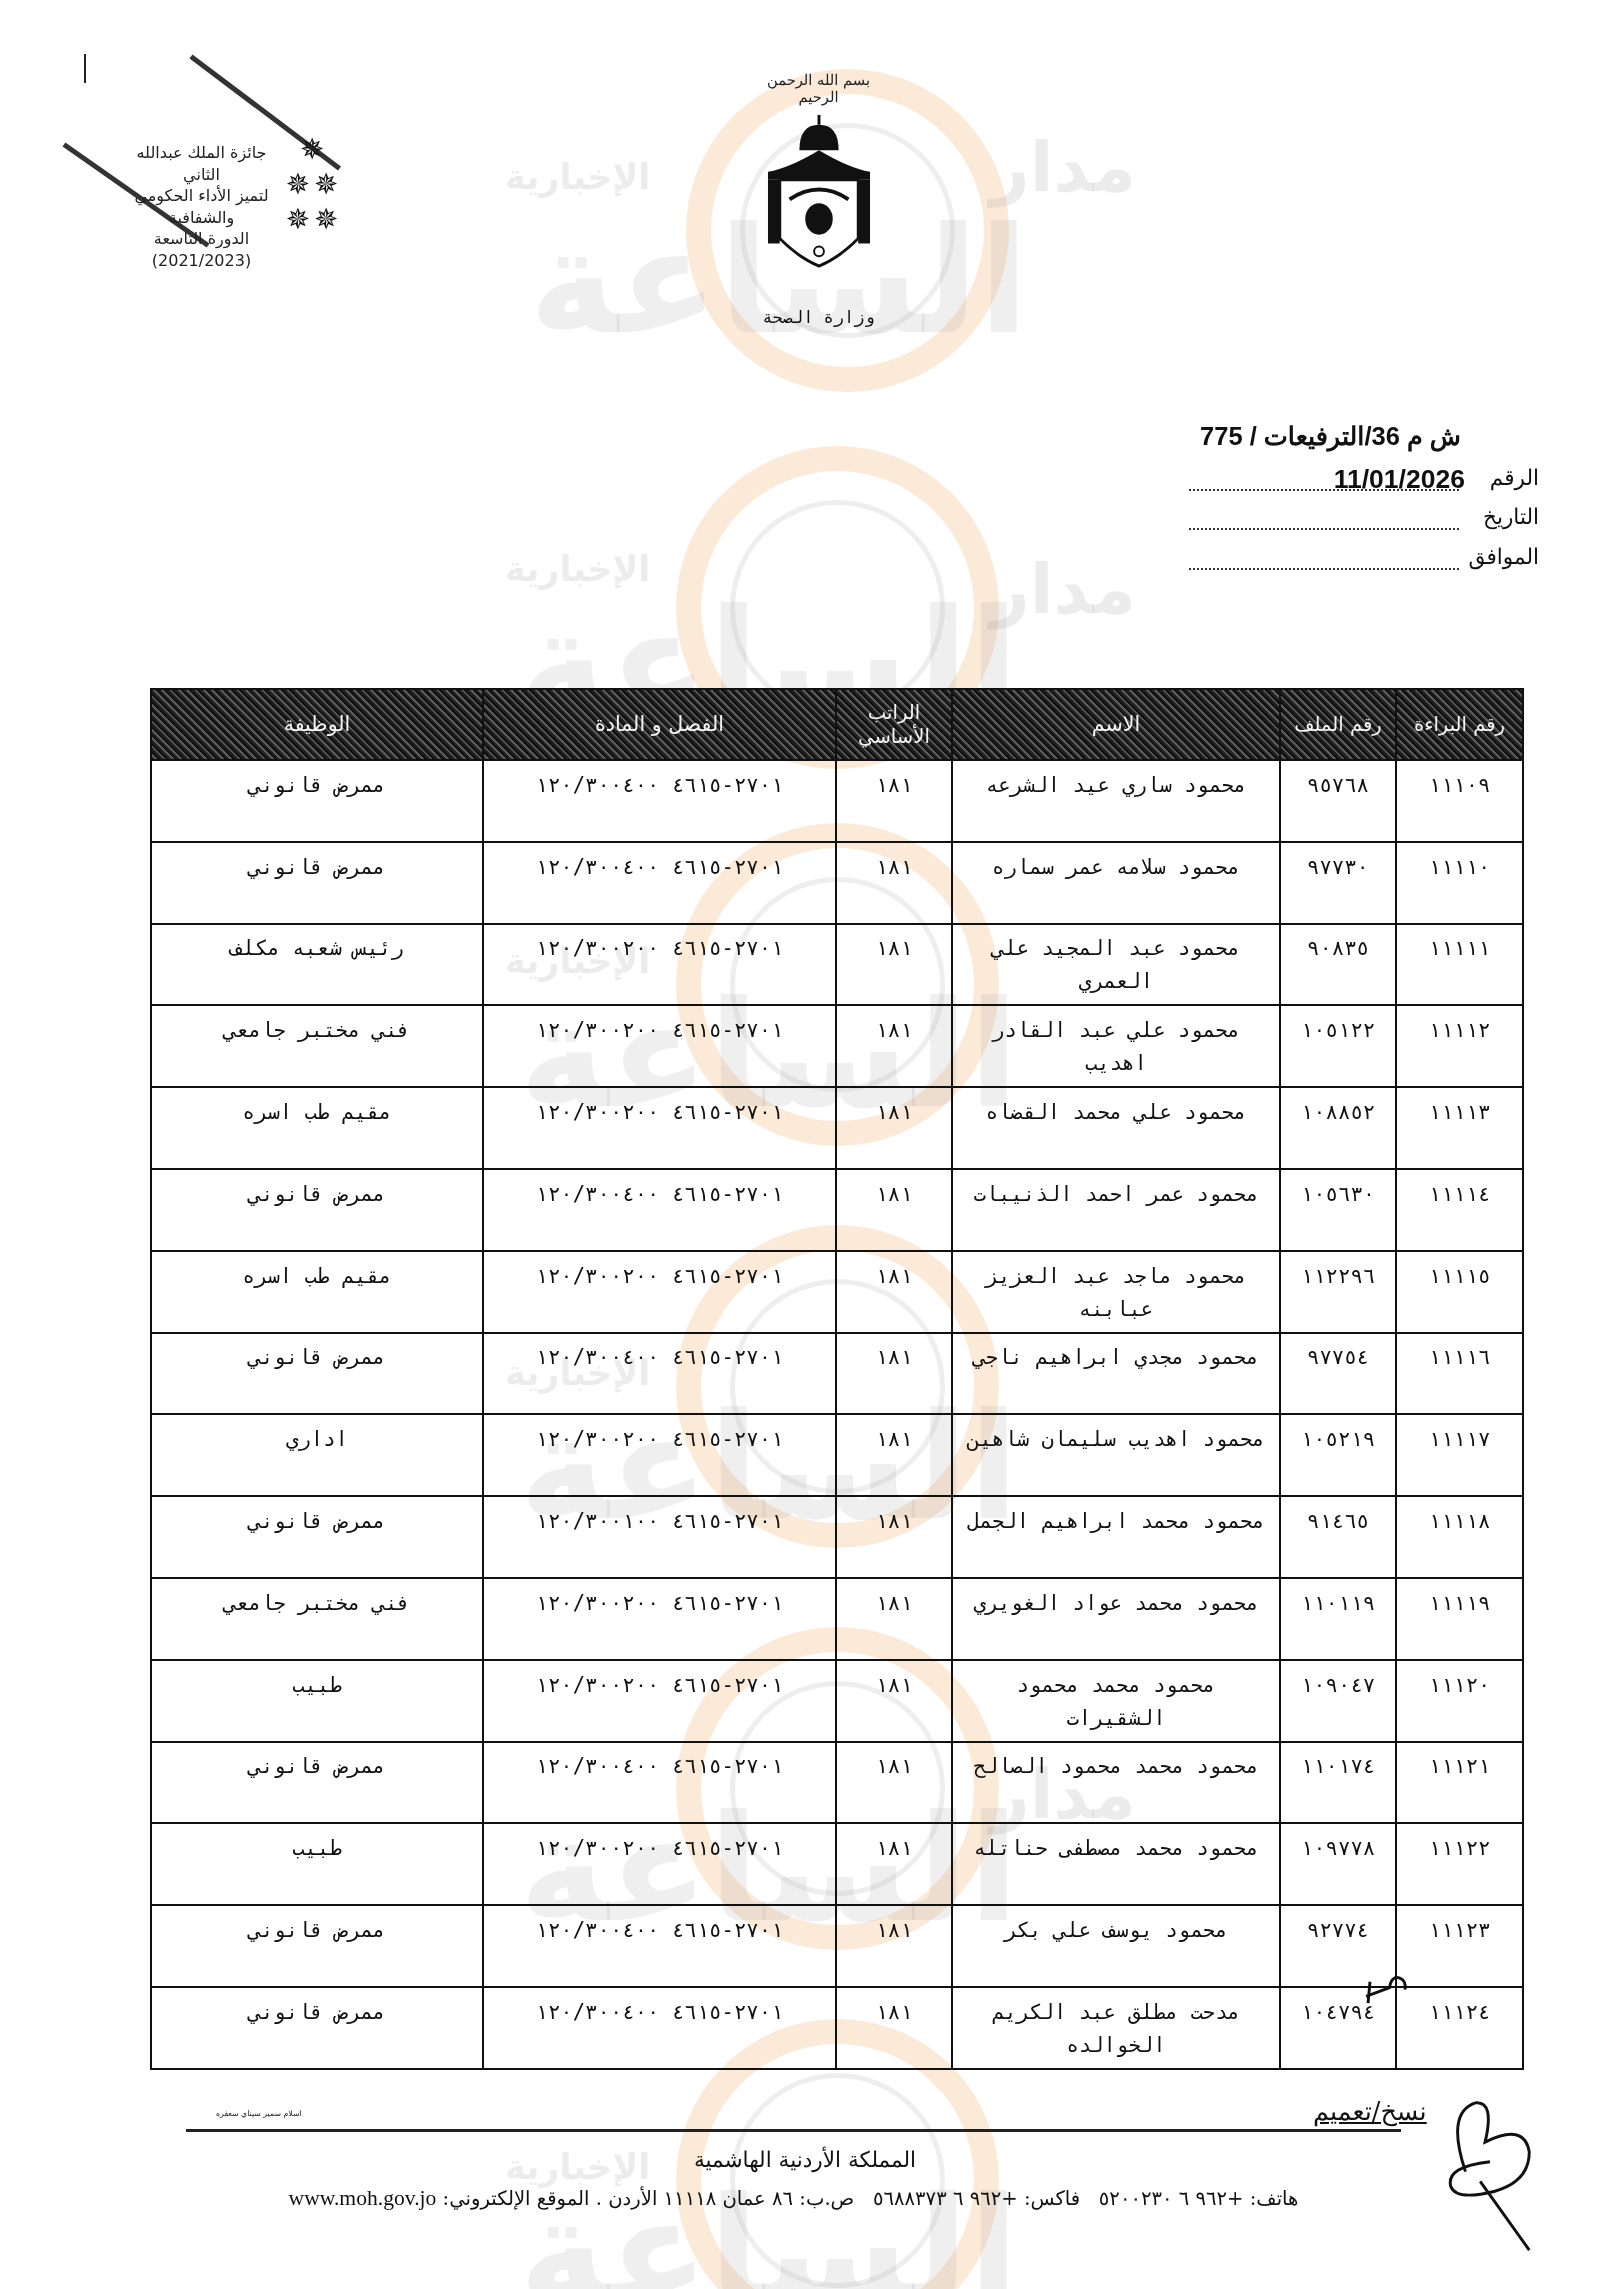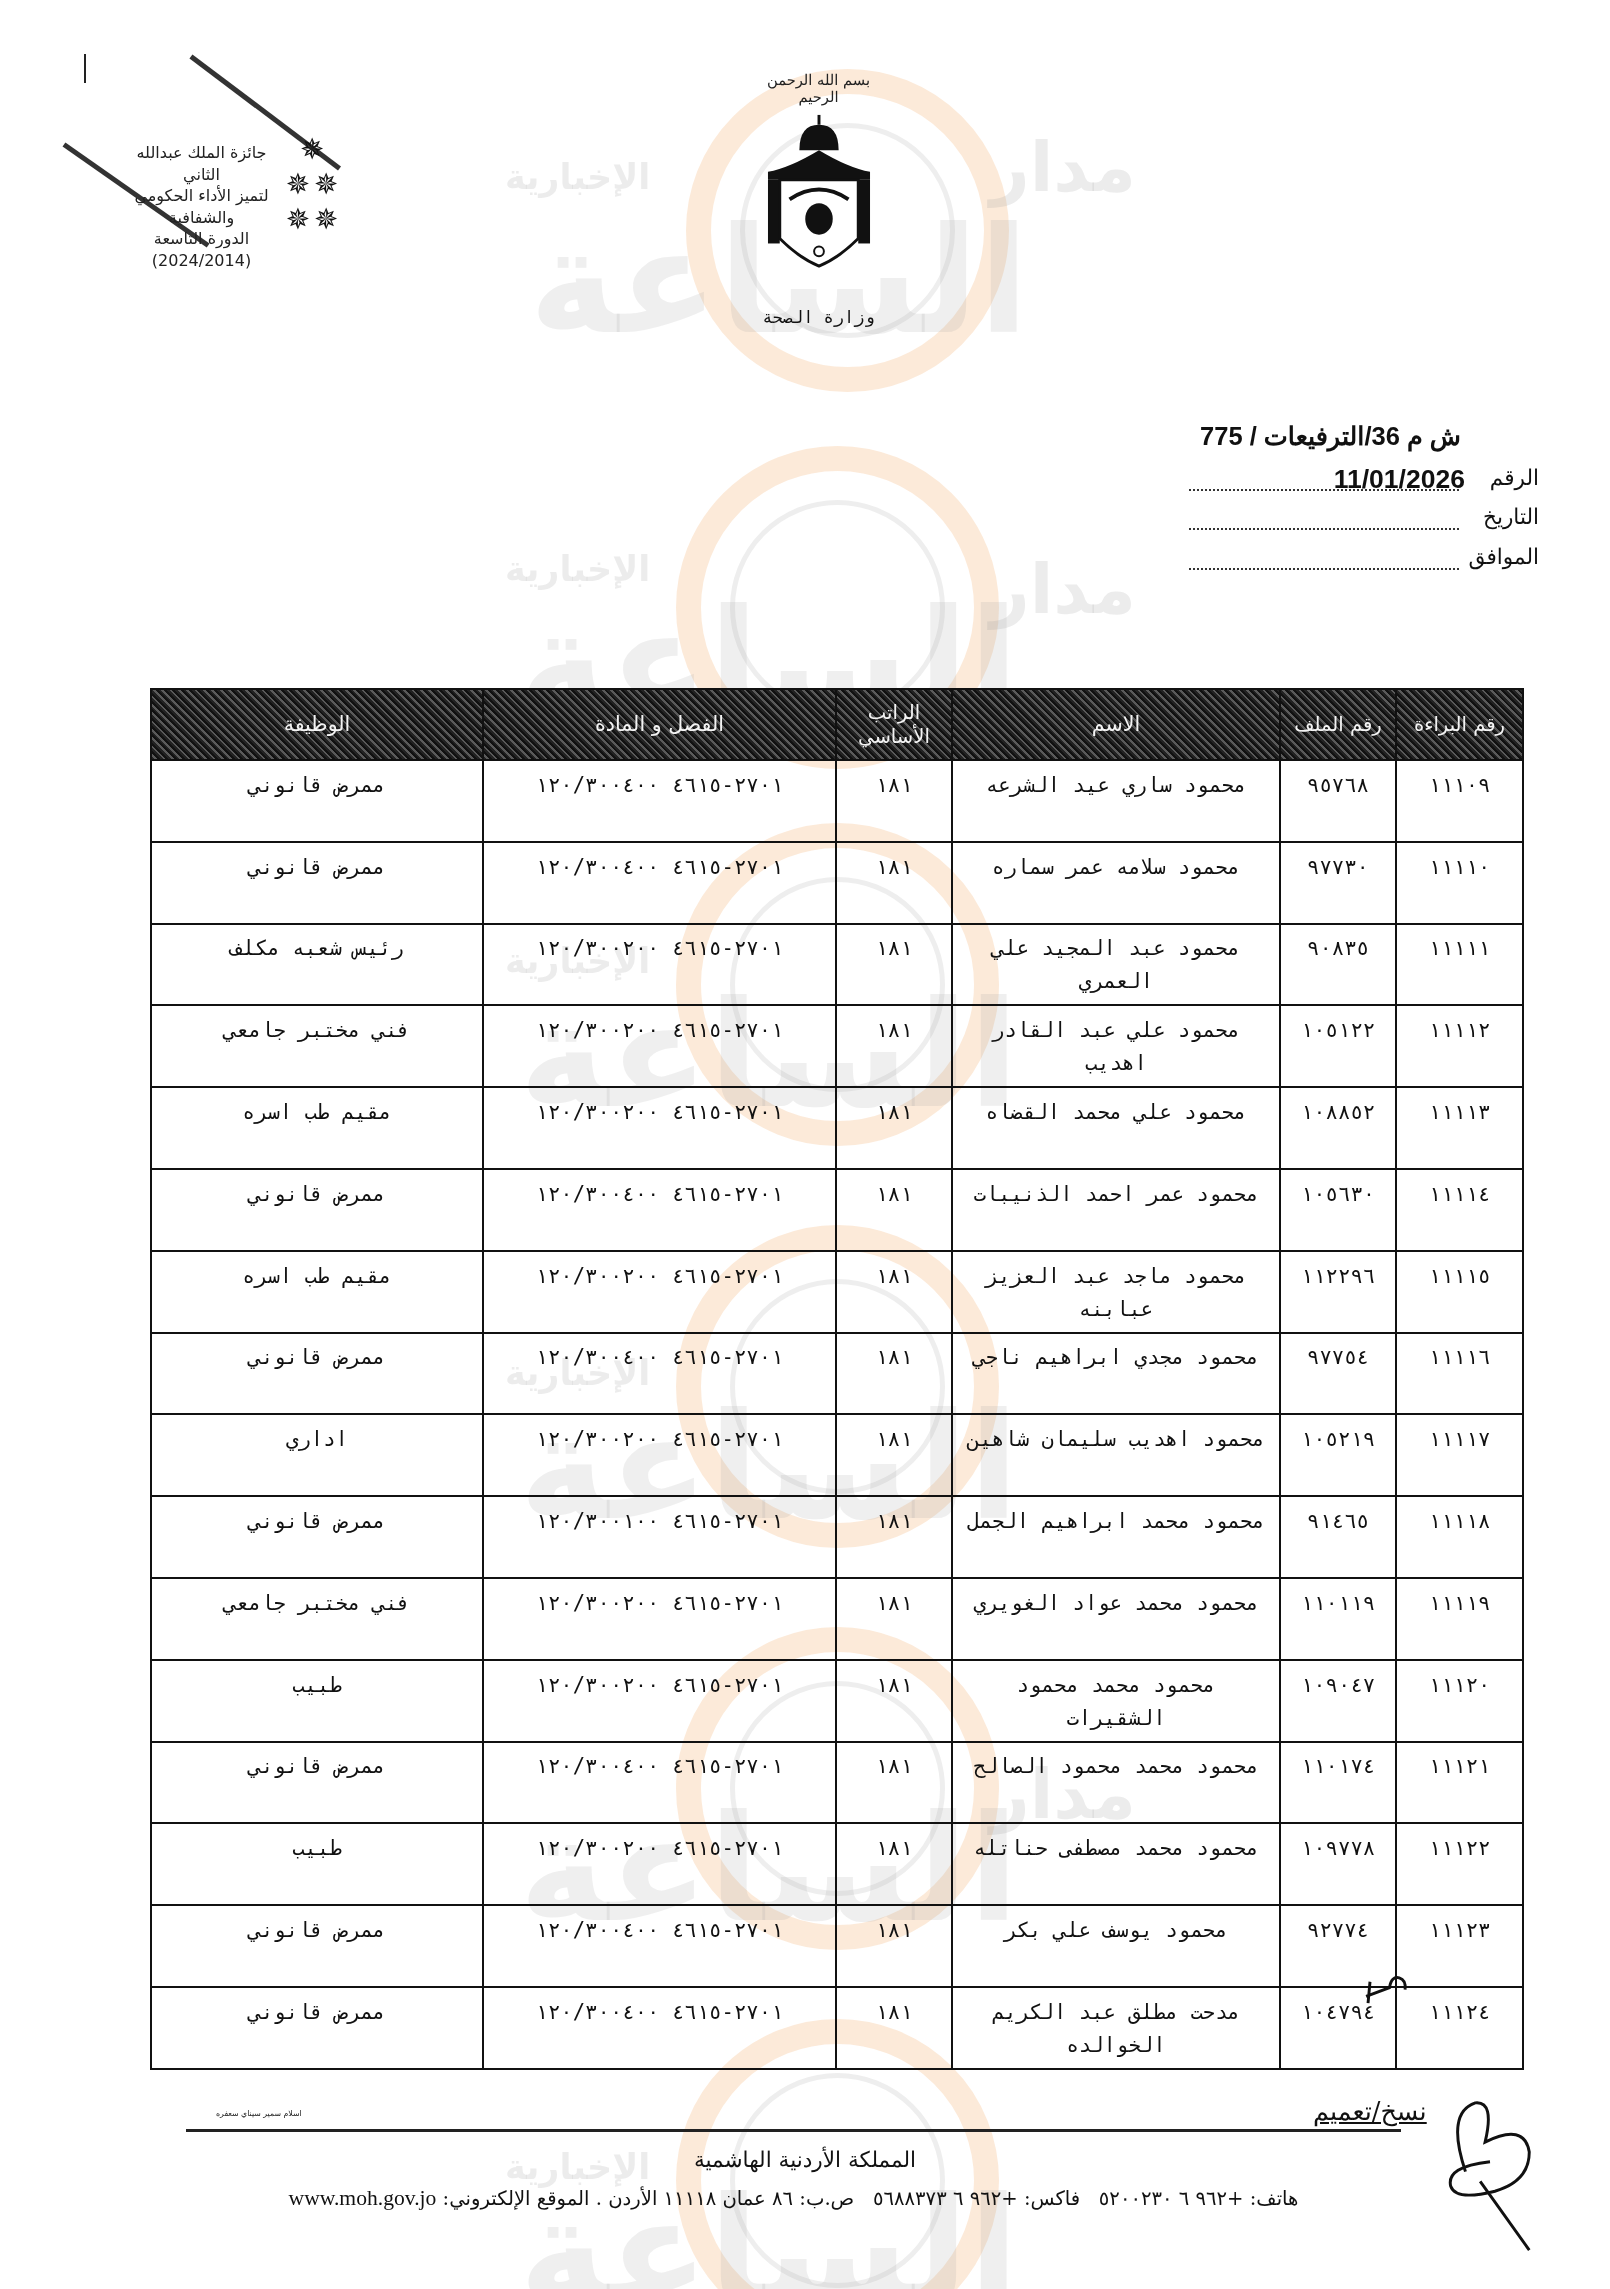--- a/index.html
+++ b/index.html
@@ -101,21 +101,21 @@
 
 <div class="left-tick"></div>
 
 <div class="award">
   <div class="stamp-line" style="left:127px;top:4.9px;width:186px;transform:rotate(37deg);"></div>
   <div class="stamp-line" style="left:0px;top:93px;width:176px;transform:rotate(35deg);"></div>
   <div class="text">
     <div>جائزة الملك عبدالله الثاني</div>
     <div>لتميز الأداء الحكومي والشفافية</div>
     <div>الدورة التاسعة</div>
-    <div>(2024/2014)</div>
+    <div>(2021/2023)</div>
   </div>
   <div class="stars">✵<br>✵✵<br>✵✵</div>
 </div>
 
 <div class="crest">
   <div class="basmala">بسم الله الرحمن الرحيم</div>
   <svg width="118" height="157" viewBox="0 0 120 160">
     <path d="M60 4 L60 14" stroke="#111" stroke-width="3"></path>
     <path d="M40 40 Q40 14 60 14 Q80 14 80 40 Z" fill="#111"></path>
     <path d="M8 62 Q30 58 60 40 Q90 58 112 62 L112 70 L8 70 Z" fill="#111"></path>

